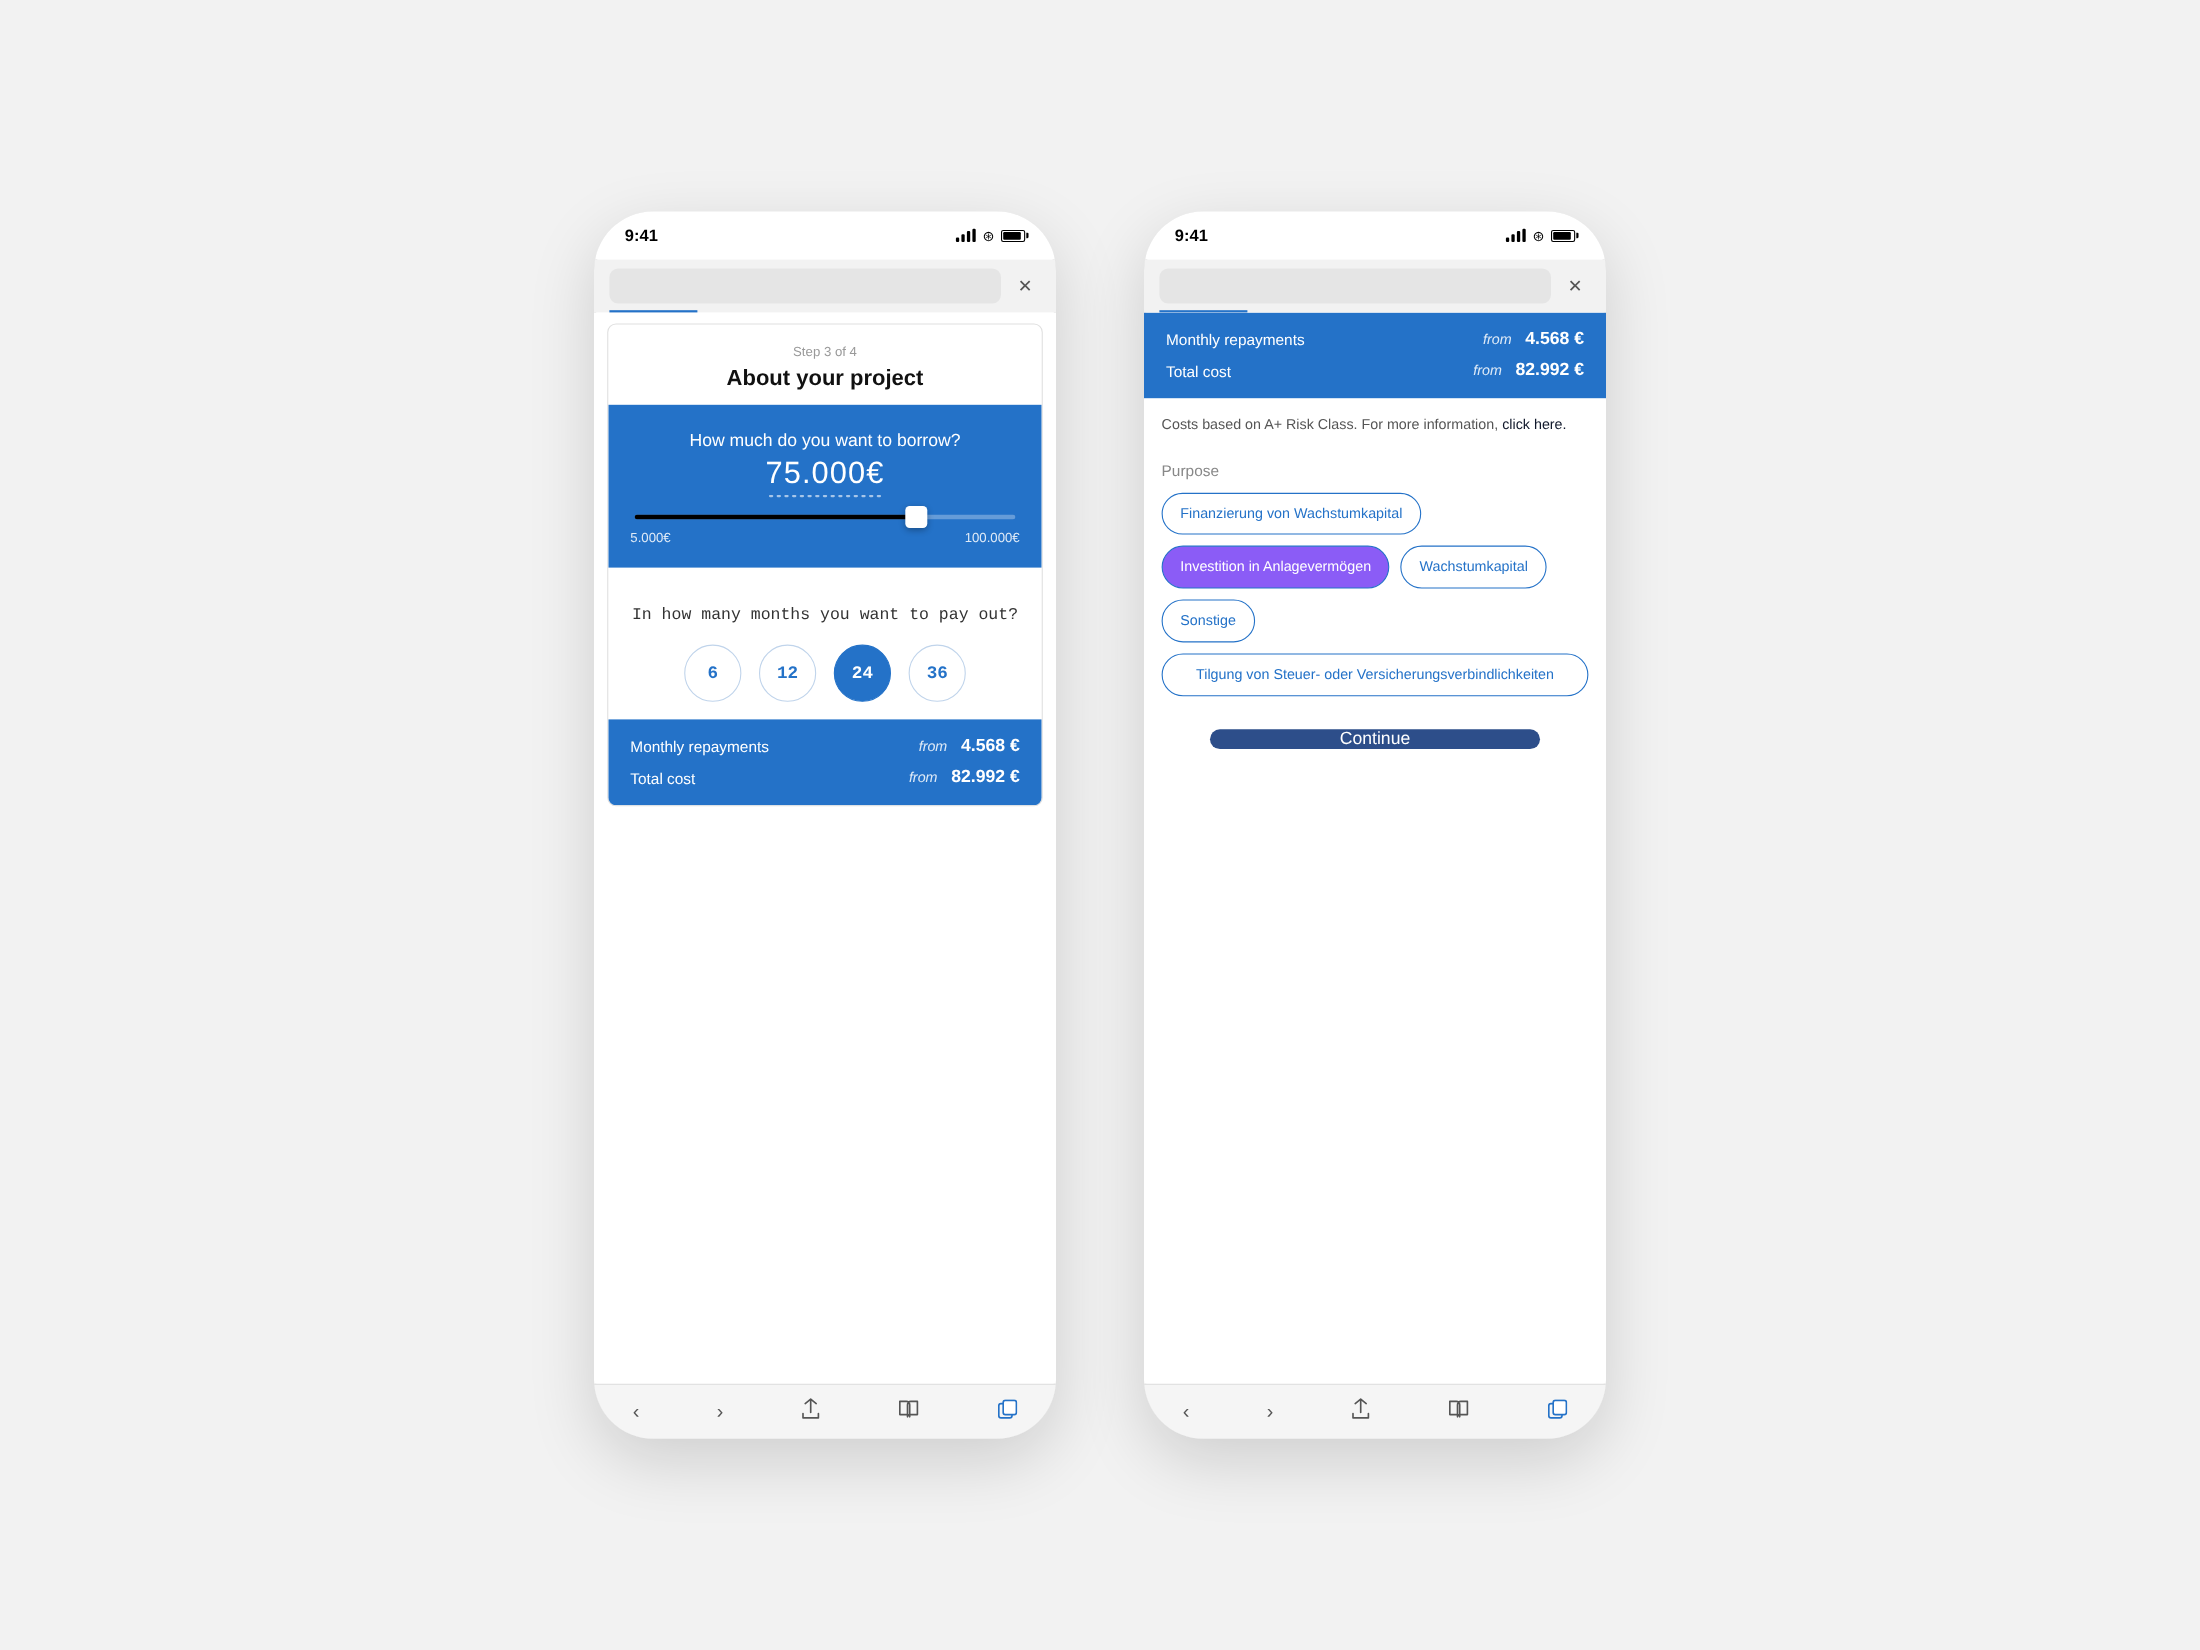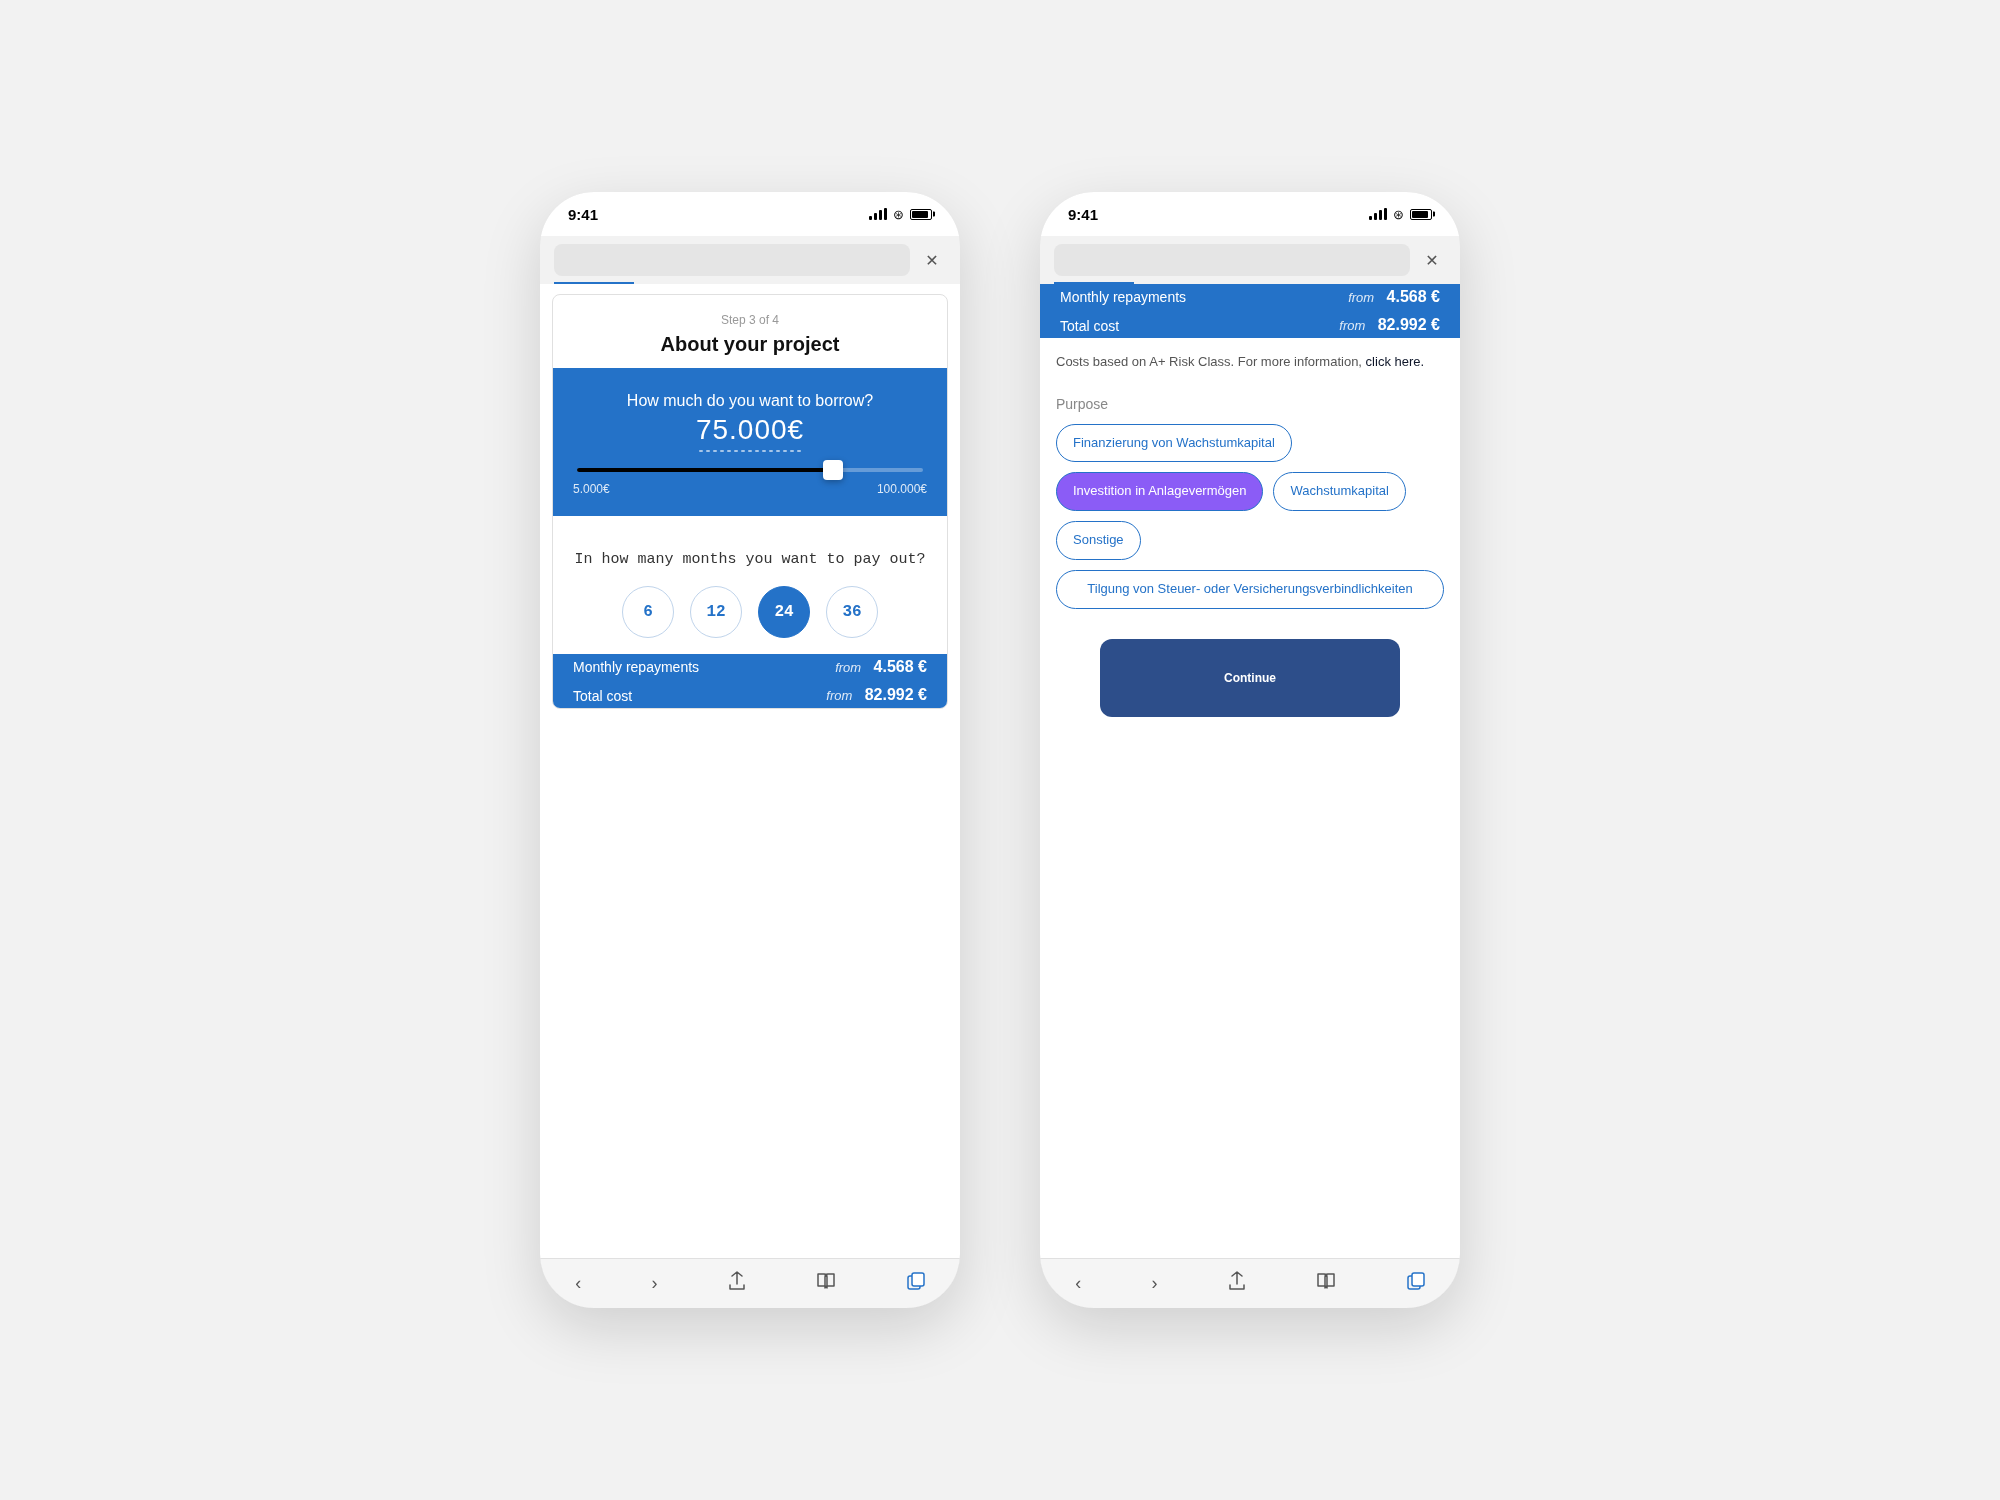--- a/index.html
+++ b/index.html
@@ -264,21 +264,21 @@
       border: 1.5px solid #c0d4eb;
     }
     .month-option.active {
       background: #2472c8;
       color: #fff;
       border: 1.5px solid #2472c8;
     }
     
     .cost-summary {
       background: #2472c8;
-      padding: 4px 20px;
+      padding: 16px 20px;
       color: #fff;
     }
     .cost-row {
       display: flex;
       align-items: center;
       justify-content: space-between;
       margin-bottom: 10px;
     }
     .cost-row:last-child { margin-bottom: 0; align-items: flex-end; }
     .cost-label {
@@ -362,25 +362,25 @@
     .continue-btn-container {
       padding: 10px 16px 20px;
       display: flex;
       justify-content: center;
     }
     .continue-btn {
       background: #2d4e8a;
       color: #fff;
       border: none;
       border-radius: 12px;
-      padding: 32px 0;
+      padding: 0 0;
       width: 100%;
       max-width: 300px;
-      font-size: 12px;
-      font-weight: 700;
+      font-size: 16px;
+      font-weight: 400;
       cursor: pointer;
     }
   </style>
 </head>
 <body>
 
 <div class="scene">
 
   <div class="phone">
 

